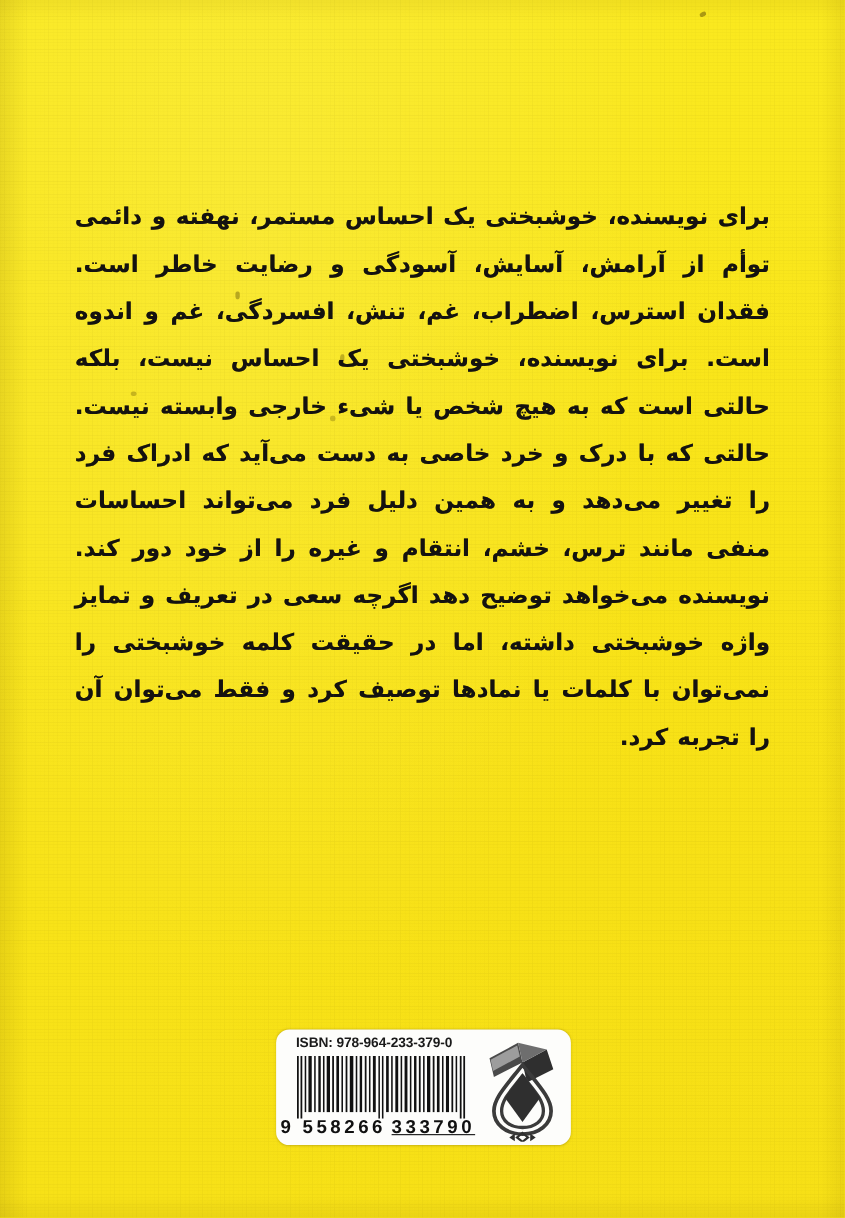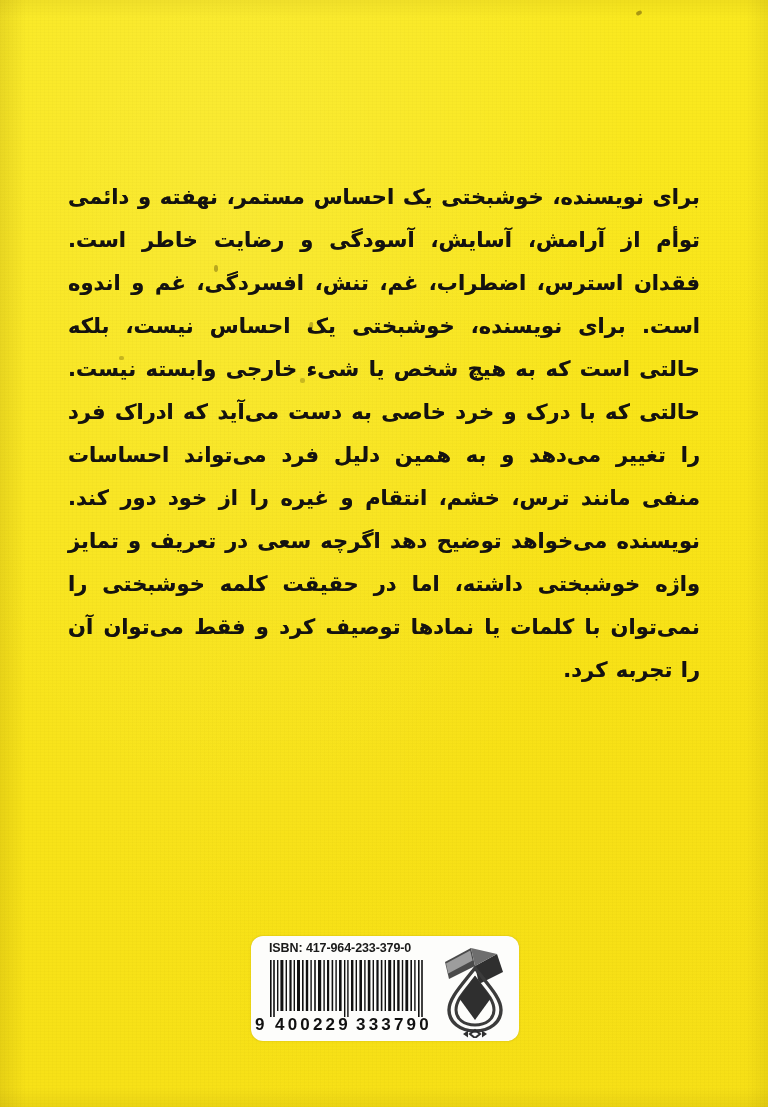--- a/index.html
+++ b/index.html
@@ -138,20 +138,21 @@
     position: absolute;
     left: 20px;
     top: 0px;
     letter-spacing: 3.2px;
   }
   .digit-right {
     position: absolute;
     left: 101px;
     top: 0px;
     letter-spacing: 3.2px;
+    text-decoration: underline;
   }
 
   
   .publisher-logo {
     position: absolute;
     right: 6px;
     top: 6px;
     width: 76px;
     height: 96px;
   }
@@ -168,21 +169,21 @@
   <div class="speck speck-c"></div>
   <div class="speck speck-d"></div>
   <div class="speck speck-e"></div>
 
   <div class="blurb">
     <p>برای نویسنده، خوشبختی یک احساس مستمر، نهفته و دائمی توأم از آرامش، آسایش، آسودگی و رضایت خاطر است. فقدان استرس، اضطراب، غم، تنش، افسردگی، غم و اندوه است. برای نویسنده، خوشبختی یک احساس نیست، بلکه حالتی است که به هیچ شخص یا شیء خارجی وابسته نیست. حالتی که با درک و خرد خاصی به دست می‌آید که ادراک فرد را تغییر می‌دهد و به همین دلیل فرد می‌تواند احساسات منفی مانند ترس، خشم، انتقام و غیره را از خود دور کند. نویسنده می‌خواهد توضیح دهد اگرچه سعی در تعریف و تمایز واژه خوشبختی داشته، اما در حقیقت کلمه خوشبختی را نمی‌توان با کلمات یا نمادها توصیف کرد و فقط می‌توان آن را تجربه کرد.</p>
   </div>
 
   <div class="barcode-label">
 
-    <div class="isbn-text">ISBN: 417-964-233-379-0</div>
+    <div class="isbn-text">ISBN: 978-964-233-379-0</div>
 
     <div class="barcode-area">
       <svg class="barcode-bars" viewBox="0 0 180 57" preserveAspectRatio="none">
         <g fill="#111111">
 
           <rect x="14" y="0" width="1.6" height="57"></rect>
           <rect x="17.2" y="0" width="1.6" height="57"></rect>
 
           <rect x="21" y="0" width="1.4" height="51"></rect>
           <rect x="24.4" y="0" width="3.0" height="51"></rect>
@@ -222,21 +223,21 @@
           <rect x="158.2" y="0" width="1.4" height="51"></rect>
 
           <rect x="162.0" y="0" width="1.6" height="57"></rect>
           <rect x="165.2" y="0" width="1.6" height="57"></rect>
         </g>
       </svg>
     </div>
 
     <div class="barcode-digits">
       <span class="digit-lead">9</span>
-      <span class="digit-left">400229</span>
+      <span class="digit-left">558266</span>
       <span class="digit-right">333790</span>
     </div>
 
     <svg class="publisher-logo" viewBox="0 0 76 96">
       <g>
 
         <path d="M8 20 L34 6 L38 24 L12 37 Z" fill="#4a4a4a"></path>
         <path d="M9 21.5 L33.2 8.4 L35.6 18.5 L11.2 31.6 Z" fill="#9d9d9d"></path>
 
         <path d="M38 24 L60 12 L66 30 L42 42 Z" fill="#2f2f2f"></path>

